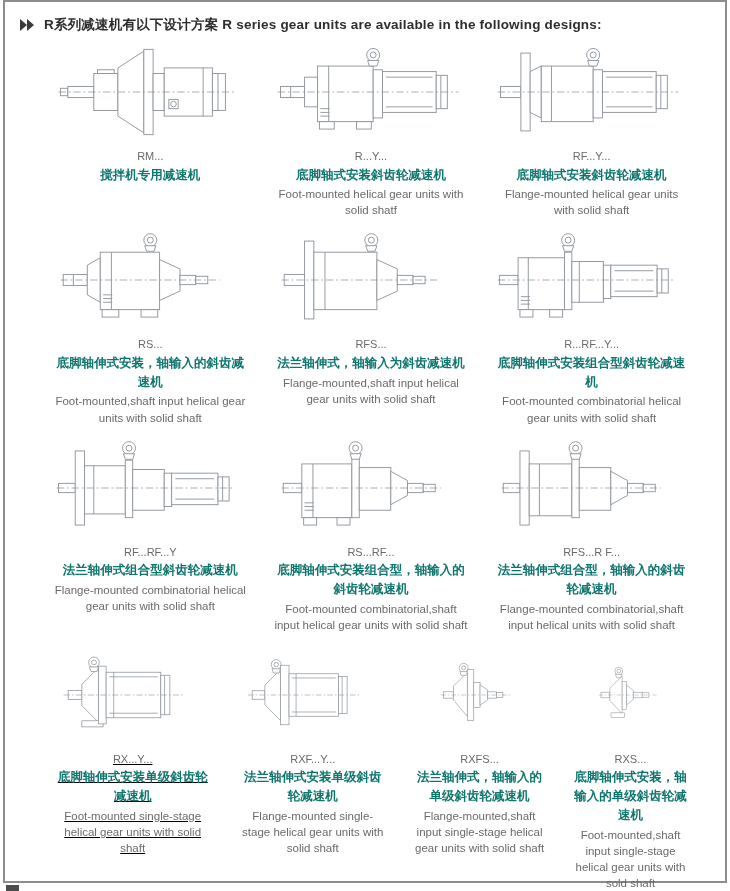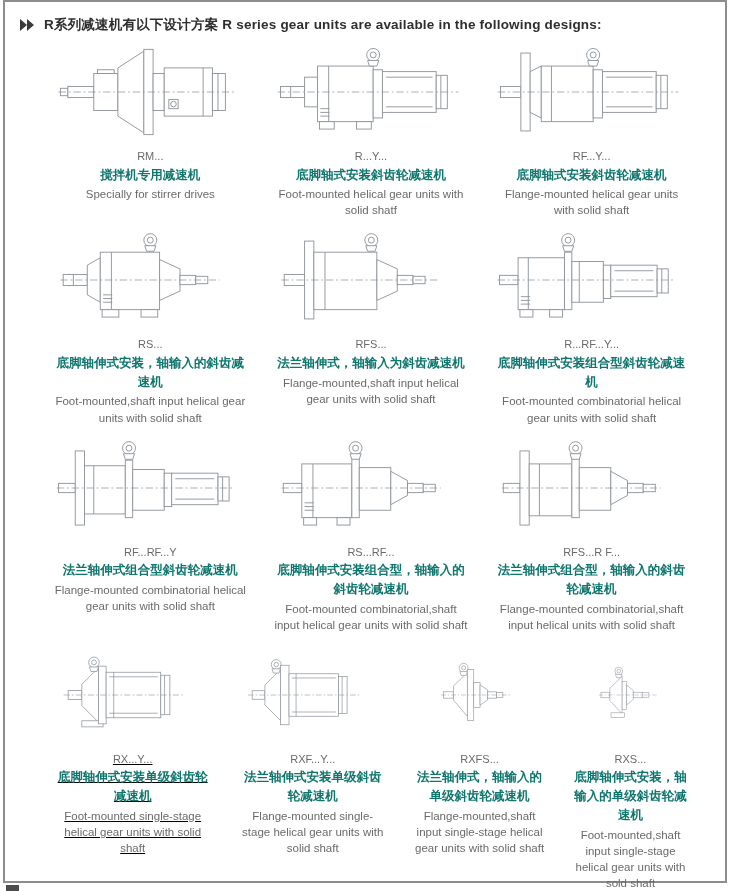--- a/index.html
+++ b/index.html
@@ -77,21 +77,20 @@
                 <rect x="119" y="58" width="10" height="10"></rect>
                 <circle cx="124" cy="63" r="3"></circle>
                 <rect x="166" y="30" width="14" height="40"></rect>
                 <line x1="172" y1="30" x2="172" y2="70"></line>
                 <line x1="0" y1="50" x2="192" y2="50" stroke-dasharray="8 3 2 3" stroke-width="0.8"></line>
               </g>
             </svg>
           </div>
           <div class="code">RM...</div>
           <div class="zh">搅拌机专用减速机</div>
-          <div class="en">Specially for stirrer drives</div>
         </div>
         <div class="cell cell-1">
           <div class="drawing">
             <svg viewBox="0 0 210 100">
               <g transform="translate(4,0)" stroke="#8e949b" stroke-width="1" fill="#fff">
                 <rect x="3" y="44" width="26" height="12"></rect>
                 <line x1="14" y1="44" x2="14" y2="56"></line>
                 <rect x="29" y="34" width="14" height="32"></rect>
                 <rect x="43" y="22" width="60" height="60"></rect>
                 <line x1="55" y1="22" x2="55" y2="82"></line>

